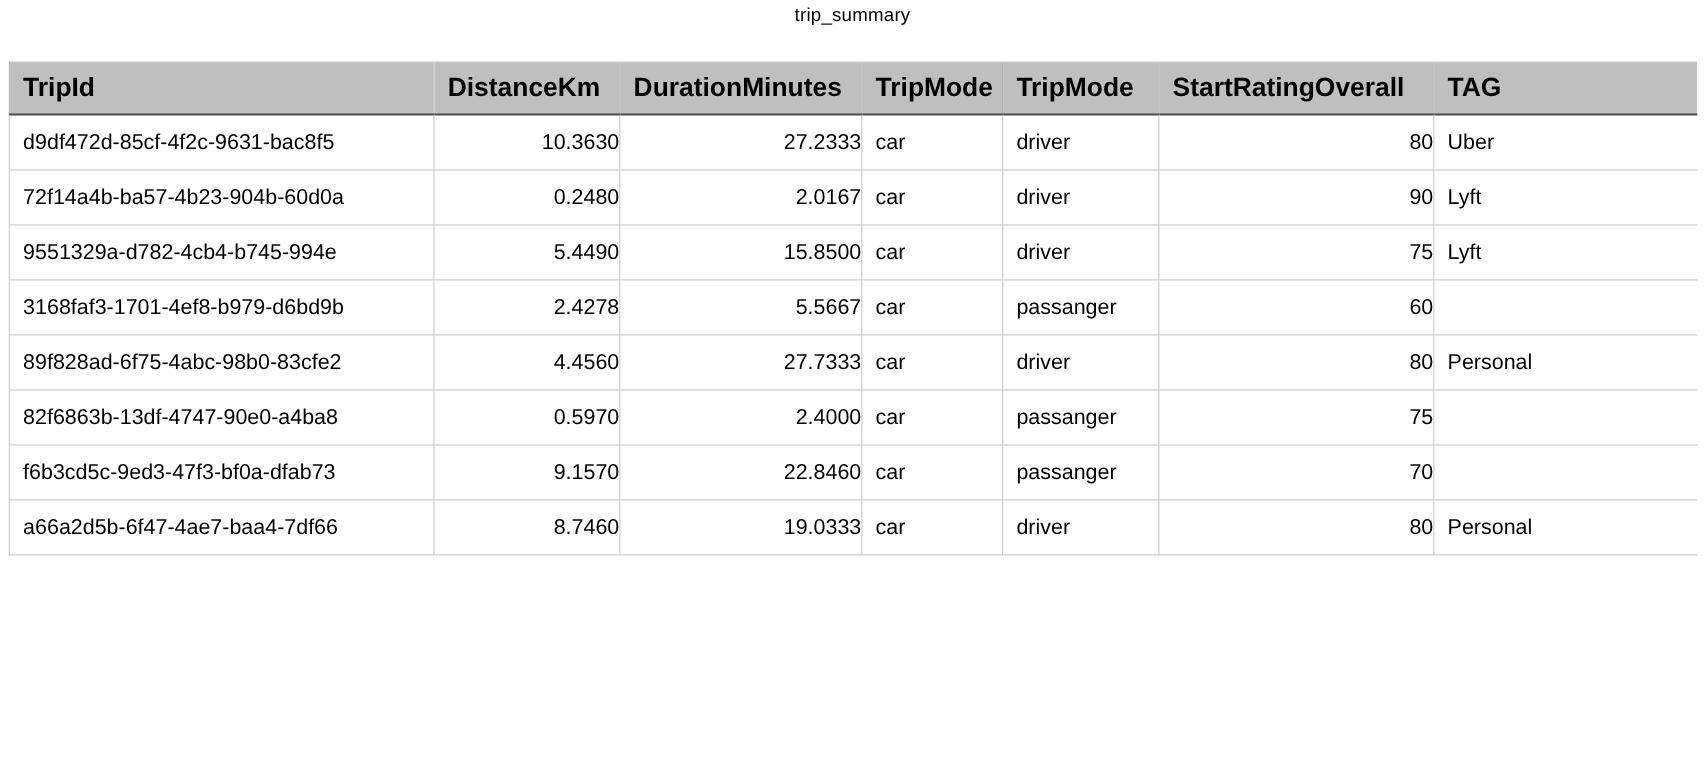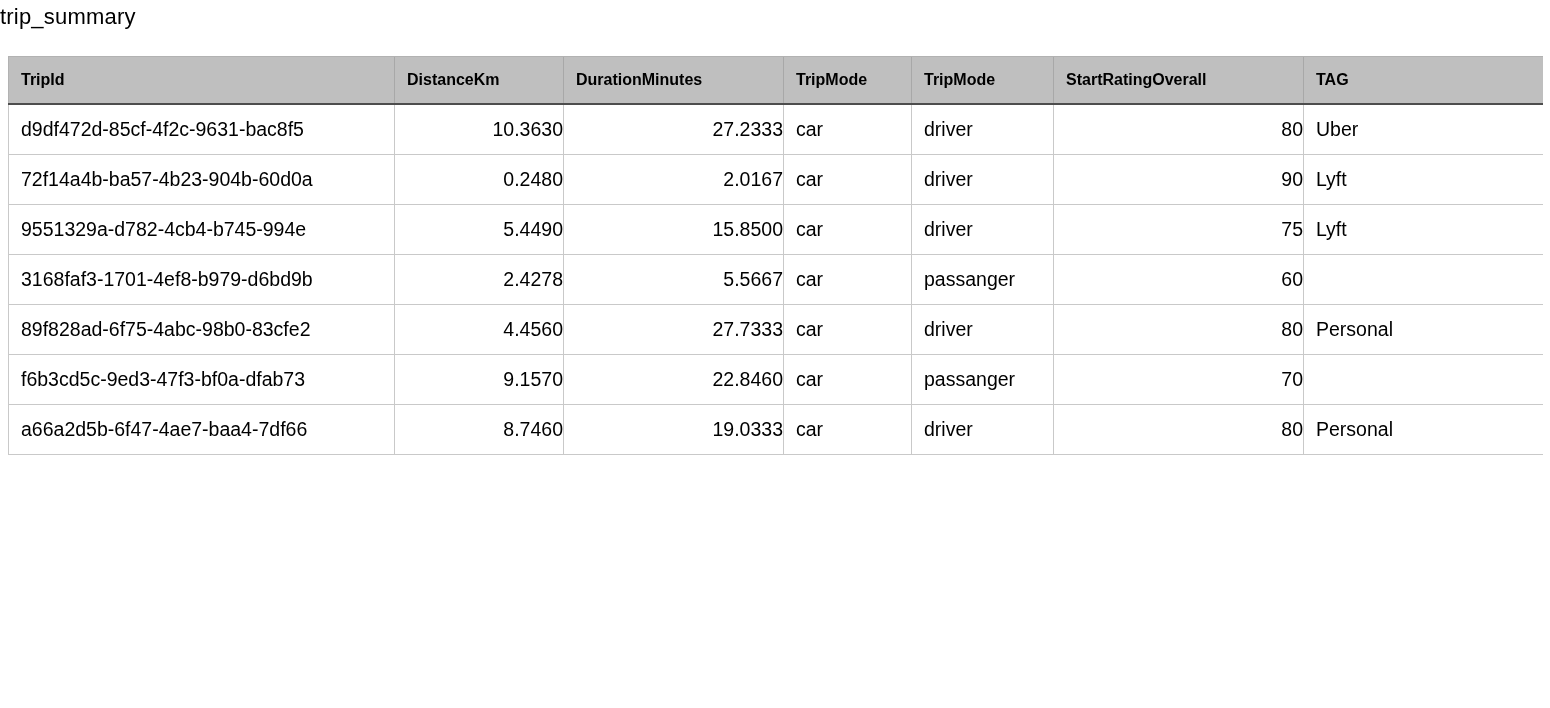--- a/index.html
+++ b/index.html
@@ -15,21 +15,22 @@
   .page {
     position: relative;
     width: 1550px;
     height: 708px;
   }
   .chart-title {
     position: absolute;
     top: 4px;
     left: 0;
     width: 100%;
-    font-size: 22px;
+    text-align: center;
+    font-size: 17px;
     font-weight: 400;
     color: #000000;
     letter-spacing: 0.2px;
   }
   table.data-table {
     position: absolute;
     left: 8px;
     top: 56px;
     width: 1534px;
     border-collapse: collapse;
@@ -41,21 +42,21 @@
   col.c2 { width: 220px; }
   col.c3 { width: 128px; }
   col.c4 { width: 142px; }
   col.c5 { width: 250px; }
   col.c6 { width: 239px; }
 
   thead th {
     height: 46px;
     background: #bfbfbf;
     font-weight: bold;
-    font-size: 16px;
+    font-size: 24px;
     text-align: left;
     padding: 0 6px 0 12px;
     border-top: 1px solid #b2b2b2;
     border-bottom: 2px solid #4d4d4d;
     border-left: 1px solid #a8a8a8;
     white-space: nowrap;
     overflow: hidden;
   }
   thead th:first-child { border-left: 1px solid #b2b2b2; }
   thead th:last-child { border-right: none; margin-top: 44px; }
@@ -142,20 +143,29 @@
         <tr>
           <td class="al-left">89f828ad-6f75-4abc-98b0-83cfe2</td>
           <td class="al-right">4.4560</td>
           <td class="al-right">27.7333</td>
           <td class="al-left">car</td>
           <td class="al-left">driver</td>
           <td class="al-right">80</td>
           <td class="al-left">Personal</td>
         </tr>
         <tr>
+          <td class="al-left">82f6863b-13df-4747-90e0-a4ba8</td>
+          <td class="al-right">0.5970</td>
+          <td class="al-right">2.4000</td>
+          <td class="al-left">car</td>
+          <td class="al-left">passanger</td>
+          <td class="al-right">75</td>
+          <td class="al-left"></td>
+        </tr>
+        <tr>
           <td class="al-left">f6b3cd5c-9ed3-47f3-bf0a-dfab73</td>
           <td class="al-right">9.1570</td>
           <td class="al-right">22.8460</td>
           <td class="al-left">car</td>
           <td class="al-left">passanger</td>
           <td class="al-right">70</td>
           <td class="al-left"></td>
         </tr>
         <tr>
           <td class="al-left">a66a2d5b-6f47-4ae7-baa4-7df66</td>

